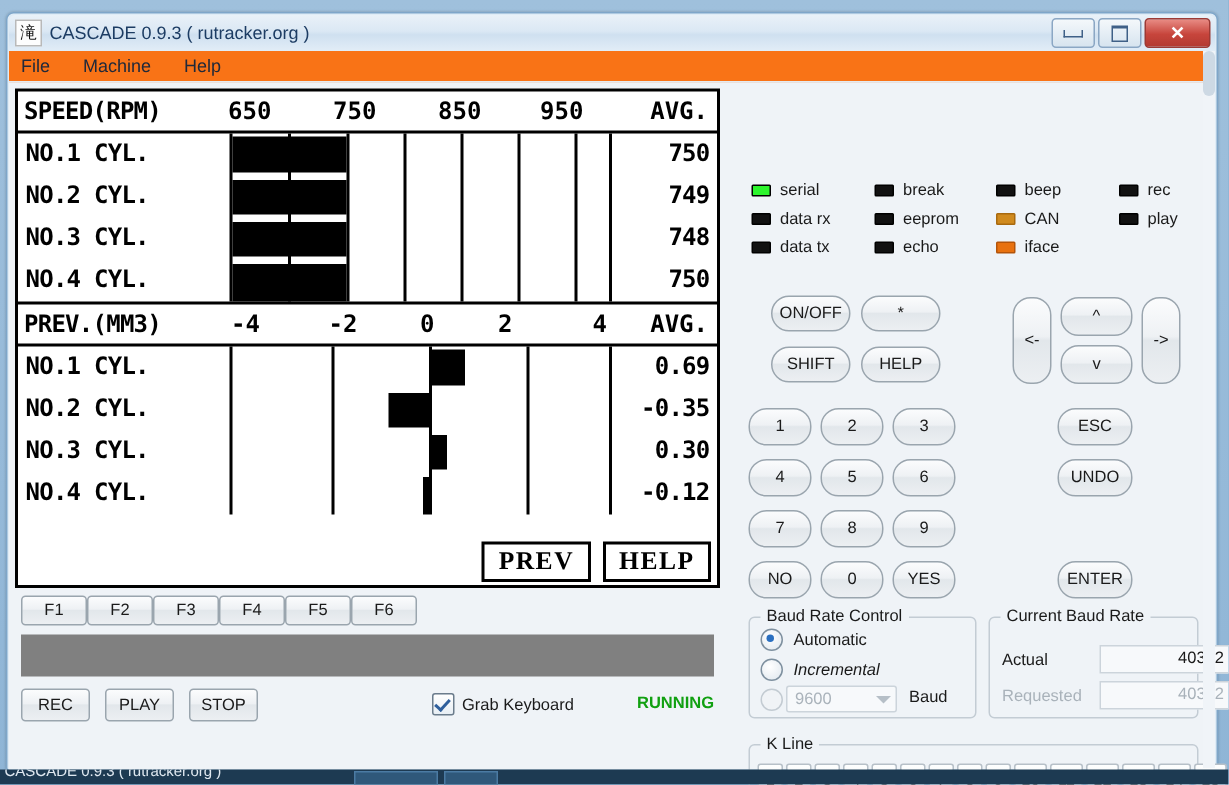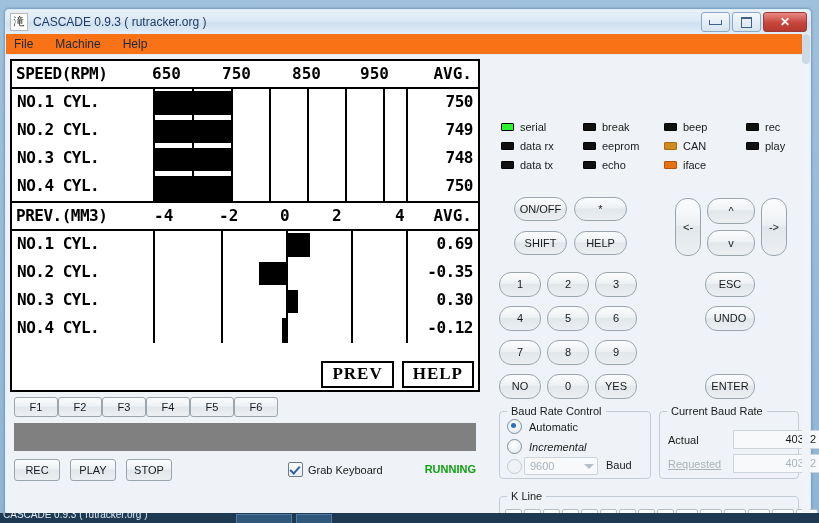--- a/index.html
+++ b/index.html
@@ -296,21 +296,21 @@
   }
   .combo .cval { font-size:11px; color:#aab3bb; padding-left:5px; }
   .combo .carr {
     position:absolute; right:3px; top:6px;
     width:0;height:0;border-left:5px solid transparent;border-right:5px solid transparent;
     border-top:5px solid #b6bfc7;
   }
 
   .fieldrow { position:absolute; display:flex; align-items:center; gap:7px; }
   .fieldrow .flabel { font-size:11px; color:#1a1a1a; width:58px; }
-  .fieldrow .flabel.dim { color:#a9b2ba;text-decoration:underline; }
+  .fieldrow .flabel.dim { color:#a9b2ba; }
   .fieldbox {
     width:88px; height:19px; box-sizing:border-box;
     border:1px solid #ccd4db; background:#f7f9fb;
     text-align:right; padding-right:4px;
     font-size:11px; color:#1a1a1a; line-height:17px;
   }
   .fieldbox.dim { color:#a9b2ba; }
 
   .klinebtn {
     position:absolute; top:0;

